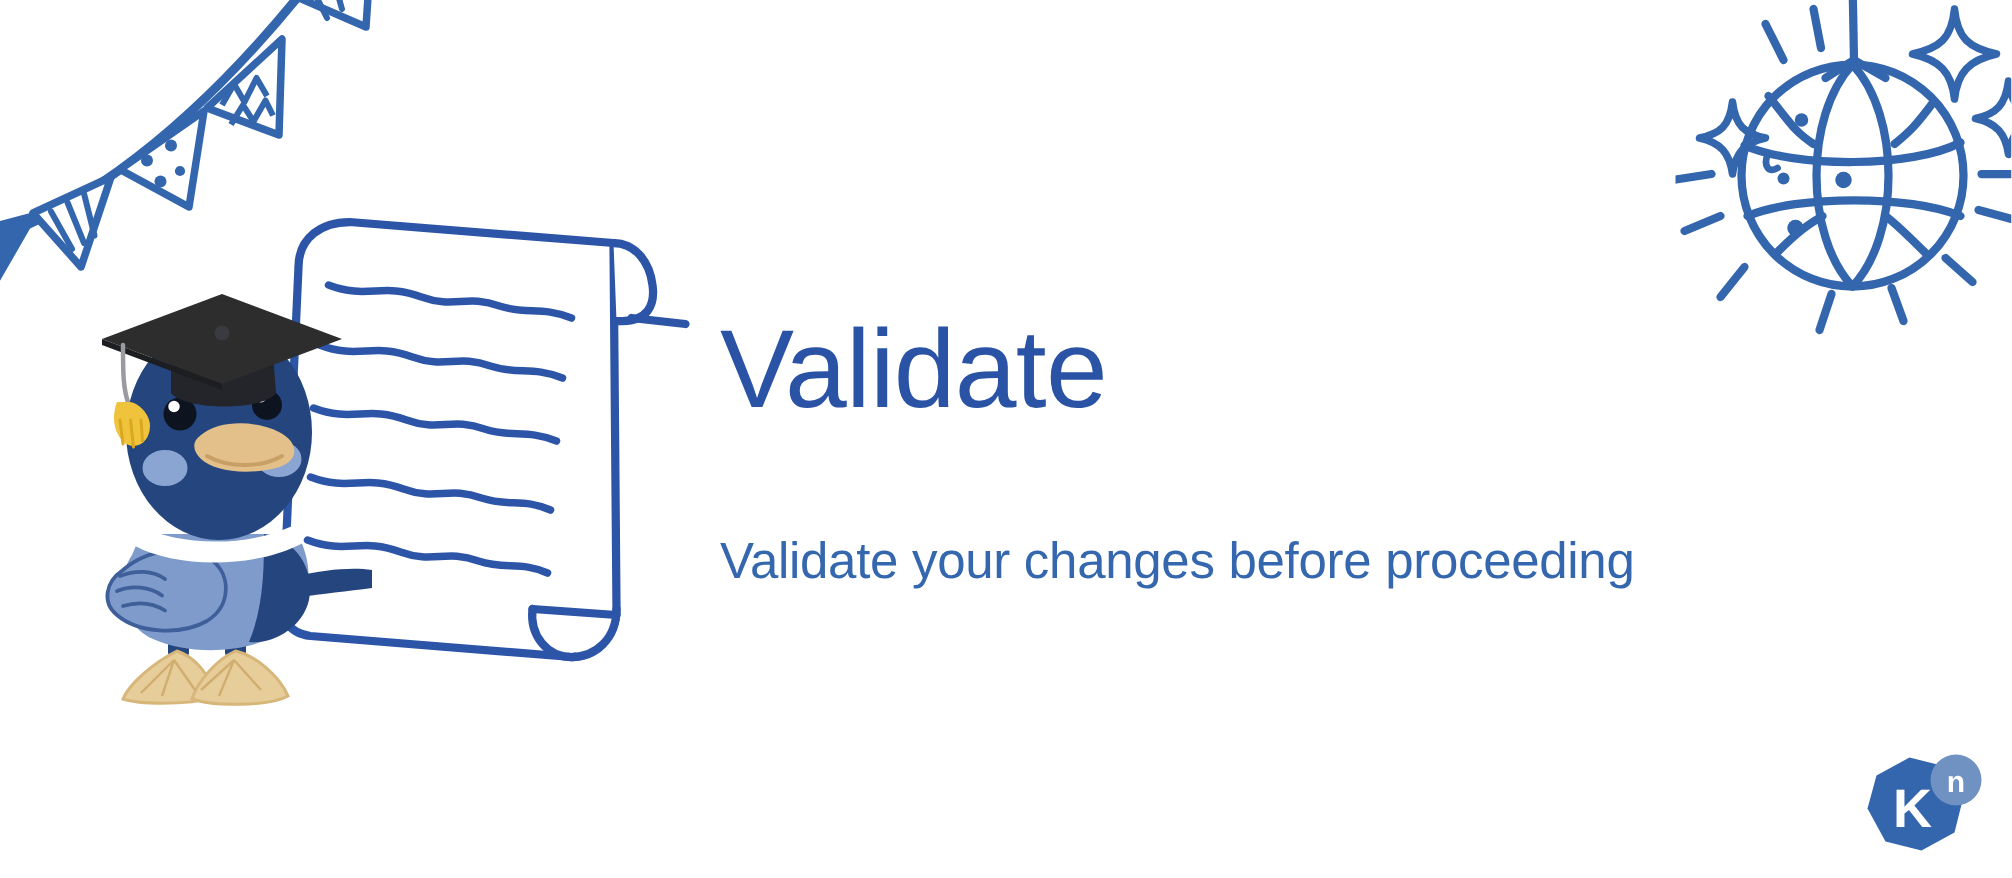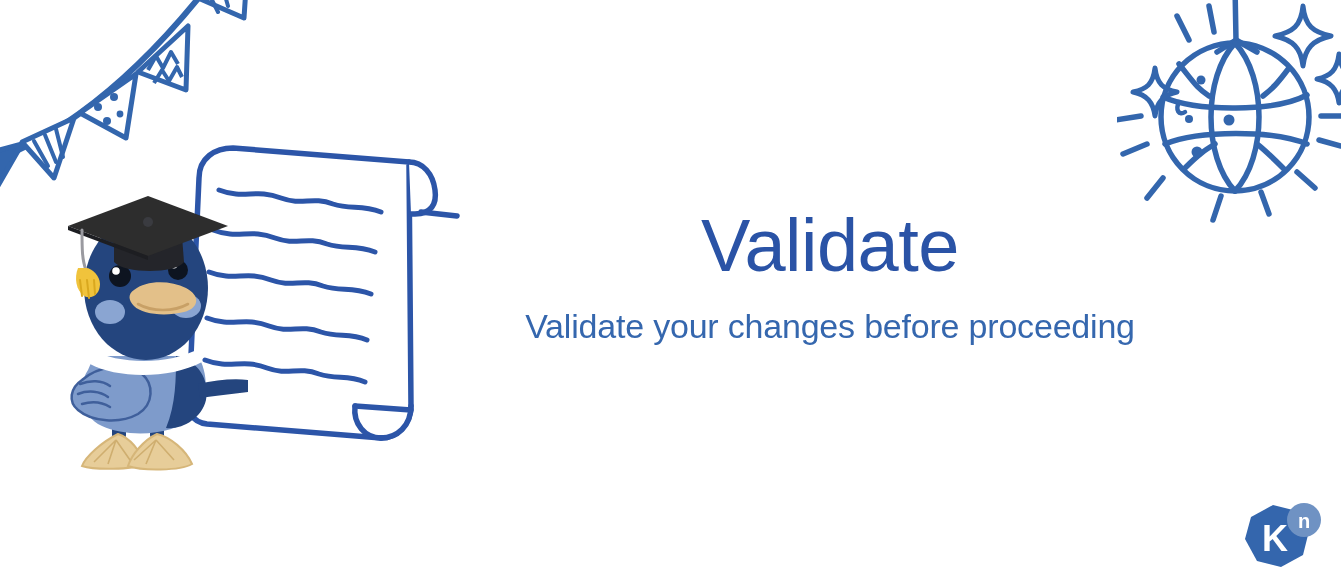--- a/index.html
+++ b/index.html
@@ -48,33 +48,33 @@
     width: 190px;
     height: 285px;
   }
 
   
   .text-block {
     position: absolute;
     left: 480px;
     top: 205px;
     width: 700px;
-    text-align: center;
+    text-align: left;
   }
   .page-title {
     font-family: "Liberation Sans", sans-serif;
     font-size: 74px;
     font-weight: 400;
     letter-spacing: -0.5px;
     color: #2a53a6;
     line-height: 1.1;
     white-space: nowrap;
   }
   .page-subtitle {
-    margin-top: 20px;
+    margin-top: 68px;
     font-family: "Liberation Sans", sans-serif;
     font-size: 34px;
     font-weight: 400;
     letter-spacing: -0.2px;
     color: #3567ae;
     line-height: 1.2;
     white-space: nowrap;
   }
 
   

